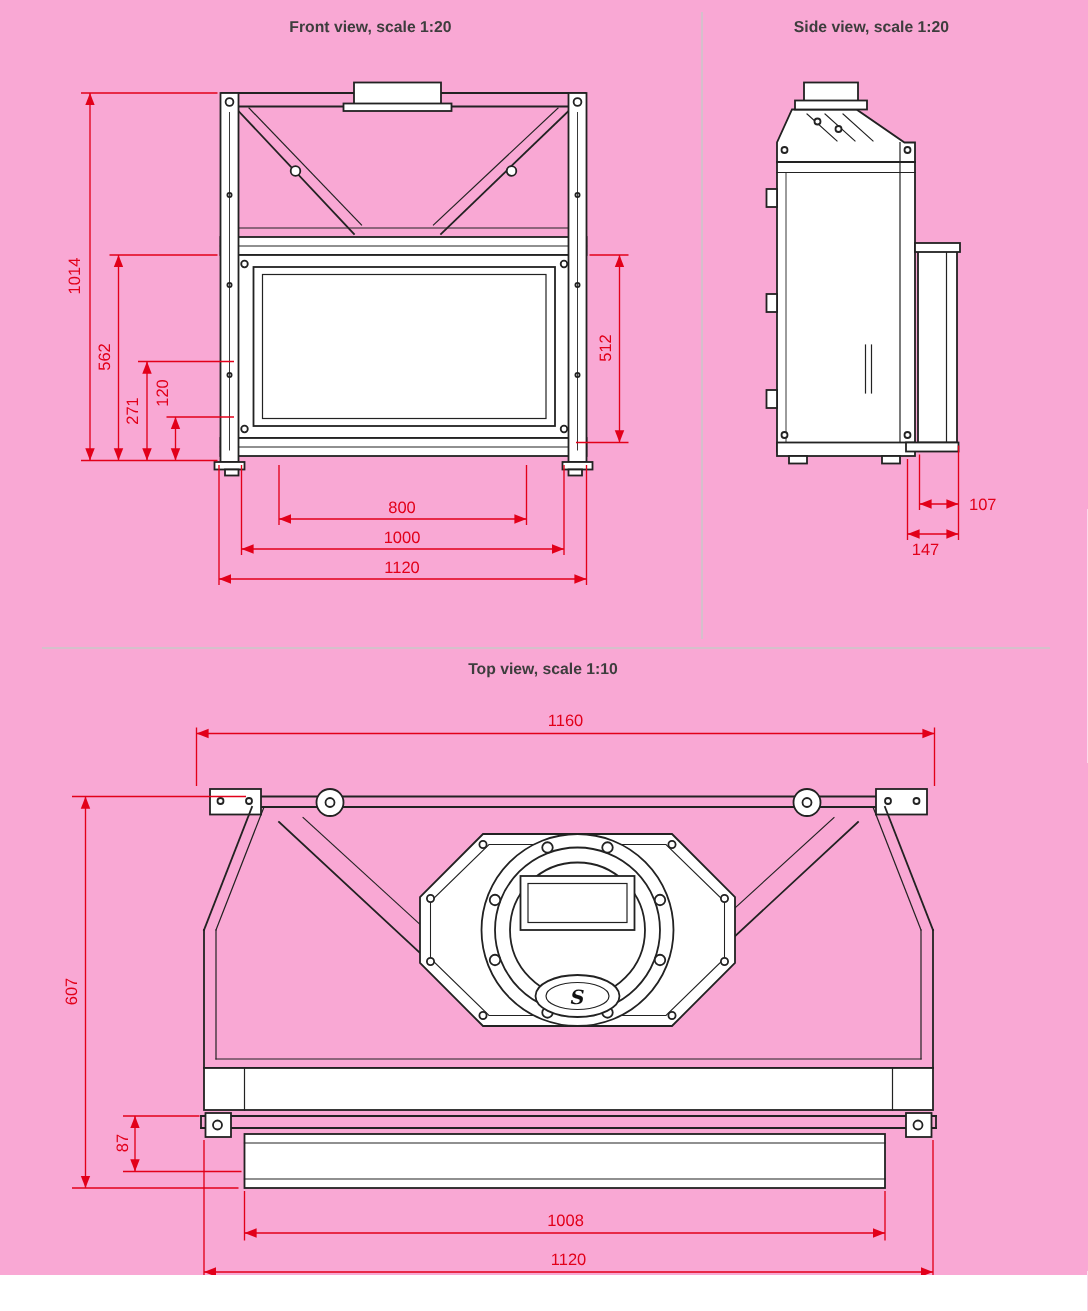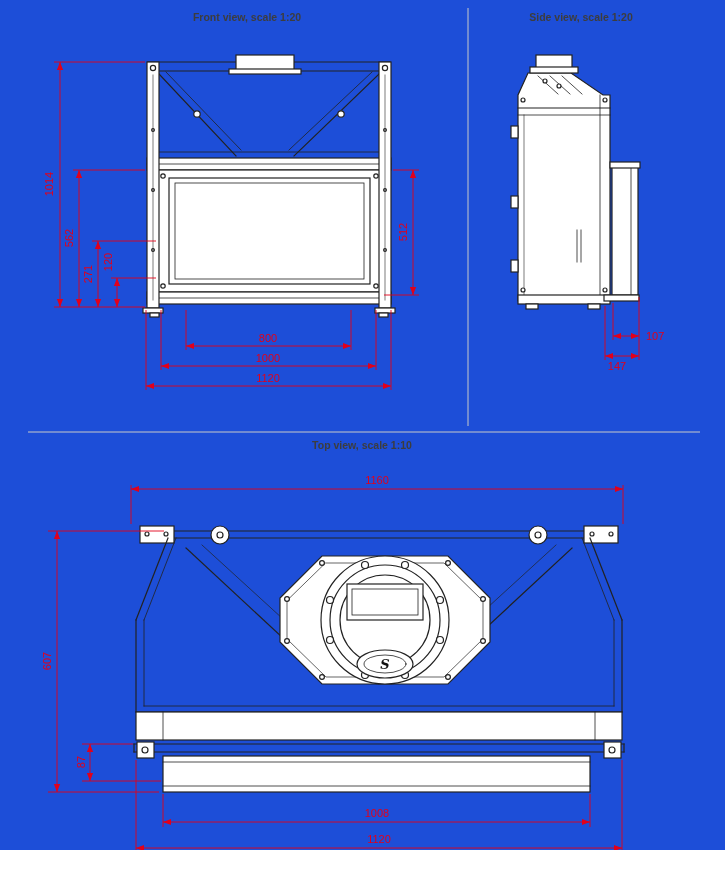--- a/index.html
+++ b/index.html
@@ -1,16 +1,16 @@
 <!DOCTYPE html>
 <html><head>
 <meta charset="utf-8">
 <style>
   html,body{margin:0;padding:0;background:#fff;}
-  .canvas{width:725px;height:850px;background:#1d4ed8;position:relative;font-family:"Liberation Sans",sans-serif;}
+  .canvas{width:725px;height:850px;background:#f9a8d4;position:relative;font-family:"Liberation Sans",sans-serif;}
   svg{display:block;}
   .title{fill:#3d3d3d;font:bold 10.5px "Liberation Sans",sans-serif;stroke:none;}
   .dim{fill:#e2001a;font:11px "Liberation Sans",sans-serif;stroke:none;}
   .logo{fill:#111;font:italic bold 13px "DejaVu Serif",serif;stroke:none;}
 </style>
 </head>
 <body>
 
 <div class="canvas">
 <svg width="725" height="874" viewBox="0 0 725 874">

